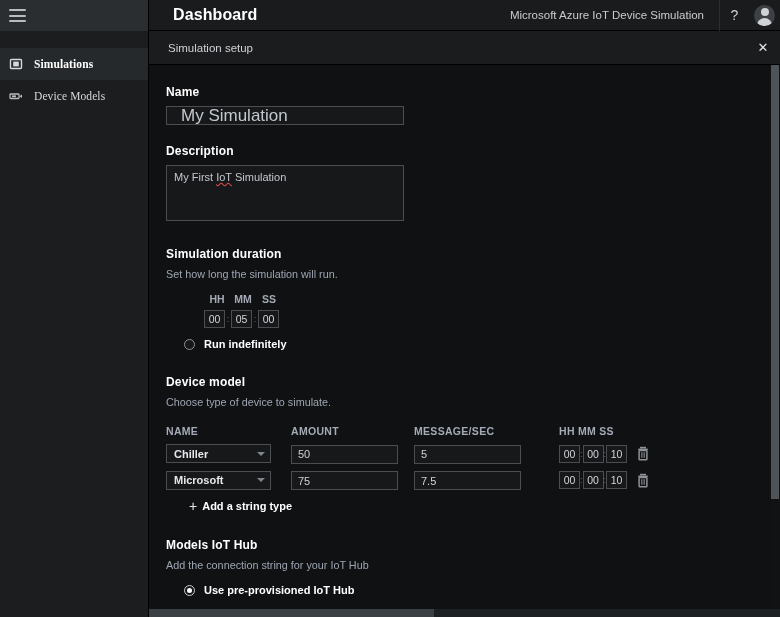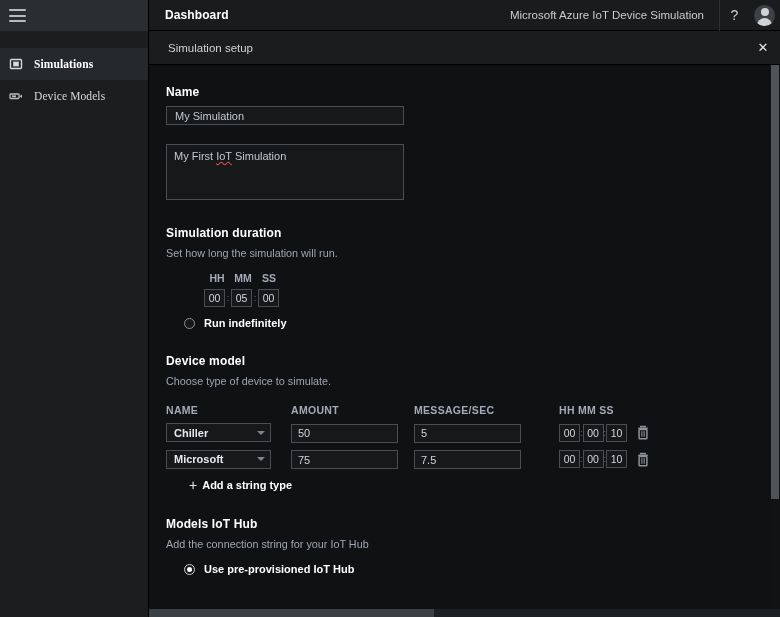--- a/index.html
+++ b/index.html
@@ -77,22 +77,22 @@
   #topbar {
     position: absolute;
     left: 149px; top: 0;
     width: 631px; height: 31px;
     background: #191b1d;
     display: flex;
     align-items: center;
     border-bottom: 1px solid #000;
   }
   #page-title {
-    margin-left: 16px;
-    font-size: 12px;
+    margin-left: 24px;
+    font-size: 16px;
     font-weight: bold;
     color: #ffffff;
     letter-spacing: .1px;
   }
   #brand {
     margin-left: auto;
     font-size: 11.5px;
     color: #c9ccd0;
     padding-right: 15px;
   }
@@ -189,22 +189,22 @@
     color: #ffffff;
     letter-spacing: .15px;
   }
 
   
   .txt {
     background: #16181a;
     border: 1px solid #4a4e53;
     color: #c3c8ce;
     font-family: "Liberation Sans", sans-serif;
-    font-size: 11px;
-    padding: 0 8px;
+    font-size: 17px;
+    padding: 0 14px;
     outline: none;
   }
   #name-input {
     width: 238px;
     height: 19px;
     margin-top: 7px;
     display: block;
   }
   .squiggle {
     text-decoration: underline wavy #e04b4b;
@@ -463,20 +463,21 @@
 
     <div id="panel-body">
       <div id="panel-inner">
 
         <div>
           <div class="field-label">Name</div>
           <input id="name-input" class="txt" type="text" value="My Simulation" style="">
         </div>
 
         <div style="margin-top:19px;">
+          <div class="field-label">Description</div>
           <div id="desc-fake"><span>My First </span><span class="squiggle">IoT</span><span> Simulation</span></div>
         </div>
 
         <div style="margin-top:26px;">
           <div class="section-title">Simulation duration</div>
           <div class="section-hint">Set how long the simulation will run.</div>
 
           <div id="duration-block">
 
             <div class="hms-head">

